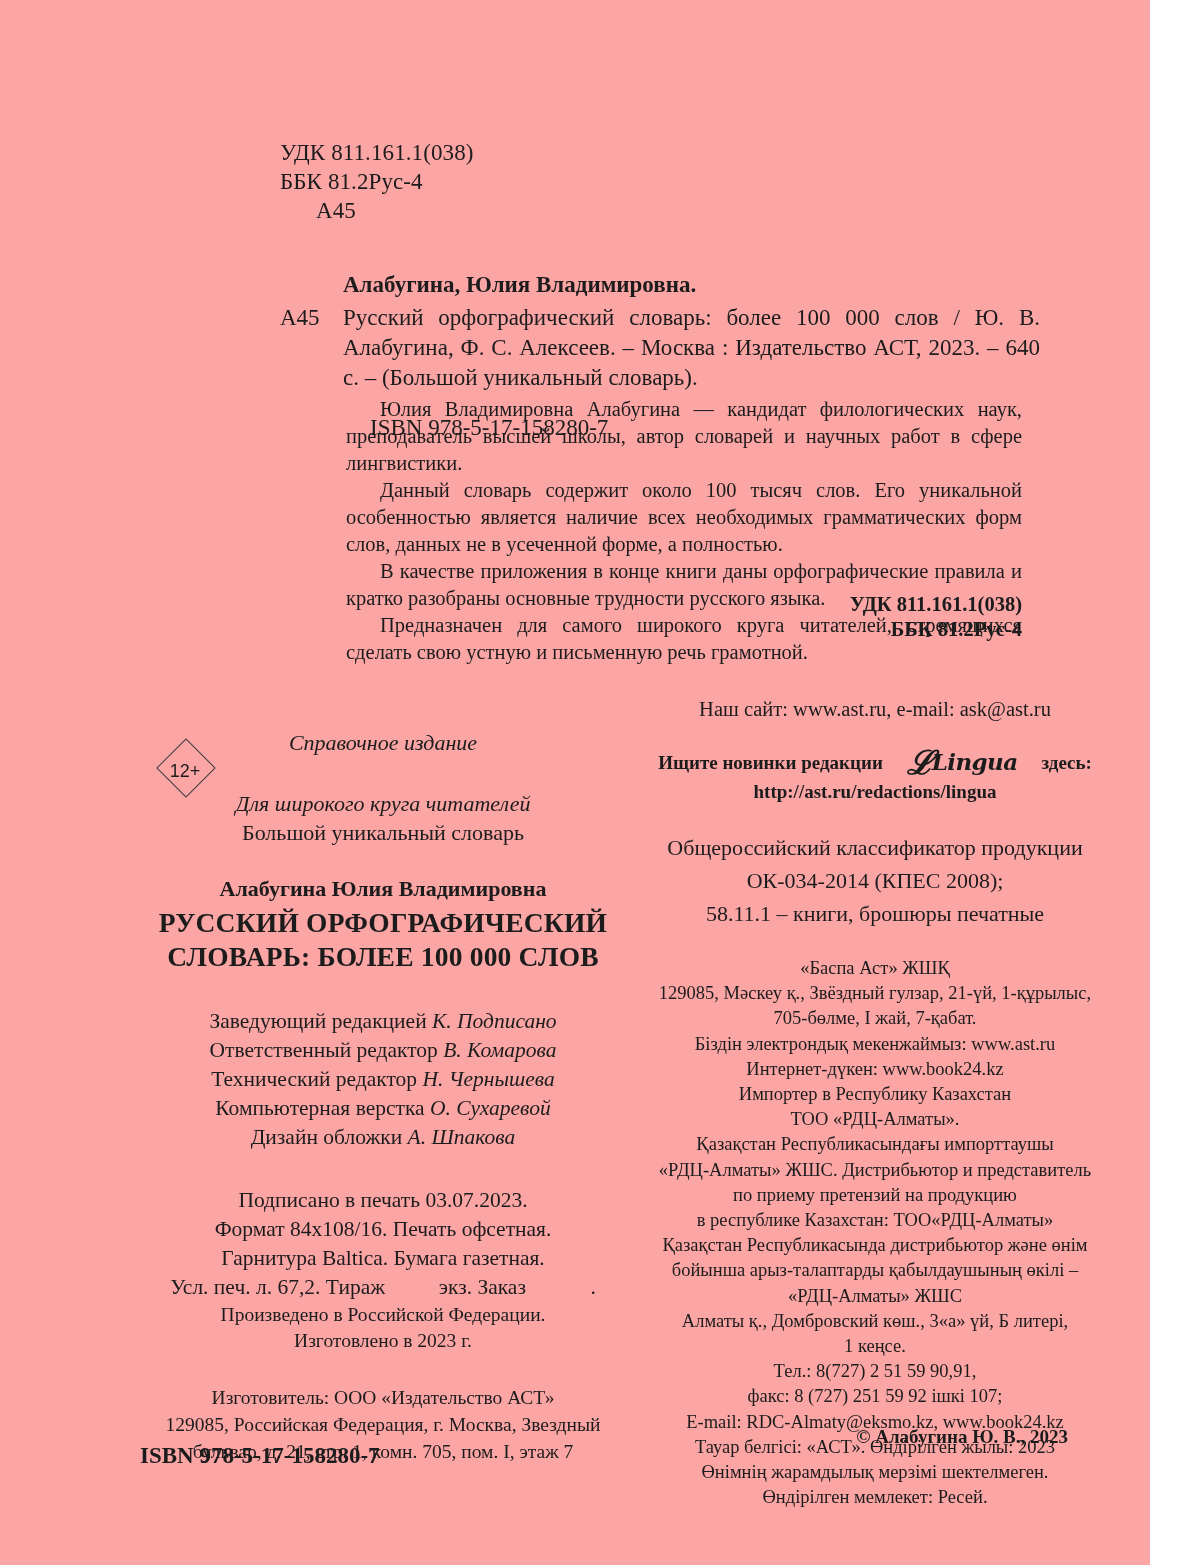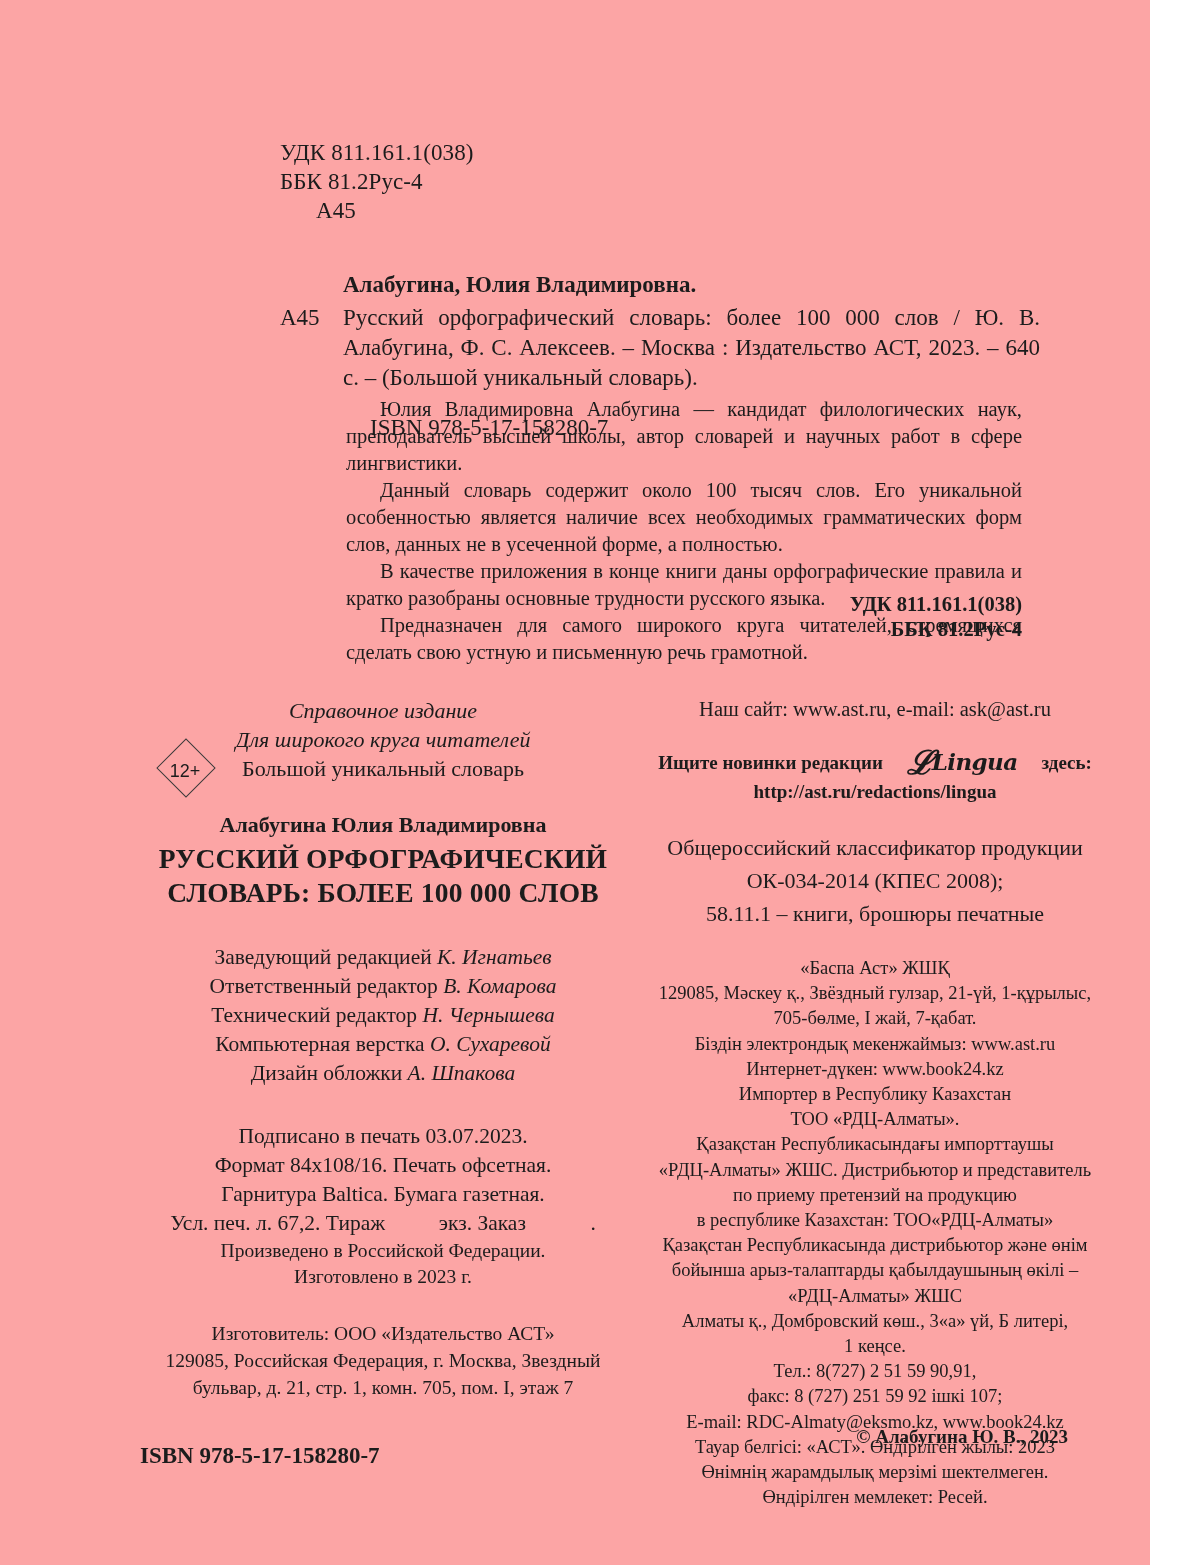--- a/index.html
+++ b/index.html
@@ -134,20 +134,21 @@
     justify-content: center;
     font-family: "Liberation Sans", sans-serif;
     font-size: 18px;
     color: #1c1c1c;
   }
 
   .ital-line {
     font-style: italic;
     font-size: 22px;
     line-height: 29px;
+    margin-top: 32px;
   }
   .series-line {
     font-size: 22px;
     line-height: 29px;
   }
 
   .authors-bold {
     font-weight: bold;
     font-size: 22px;
     line-height: 30px;
@@ -302,21 +303,21 @@
     <div class="series-line">Большой уникальный словарь</div>
 
     <div class="authors-bold">Алабугина Юлия Владимировна</div>
 
     <div class="book-title">РУССКИЙ ОРФОГРАФИЧЕСКИЙ</div>
     <div class="book-title" style="margin-top:0">СЛОВАРЬ: БОЛЕЕ 100 000 СЛОВ</div>
 
     <div class="credits">
       <div>
         <span>Заведующий редакцией</span>
-        <span class="nm">К. Игнатьев</span>
+        <span class="nm">К. Подписано</span>
       </div>
       <div>
         <span>Ответственный редактор</span>
         <span class="nm">В. Комарова</span>
       </div>
       <div>
         <span>Технический редактор</span>
         <span class="nm">Н. Чернышева</span>
       </div>
       <div>

